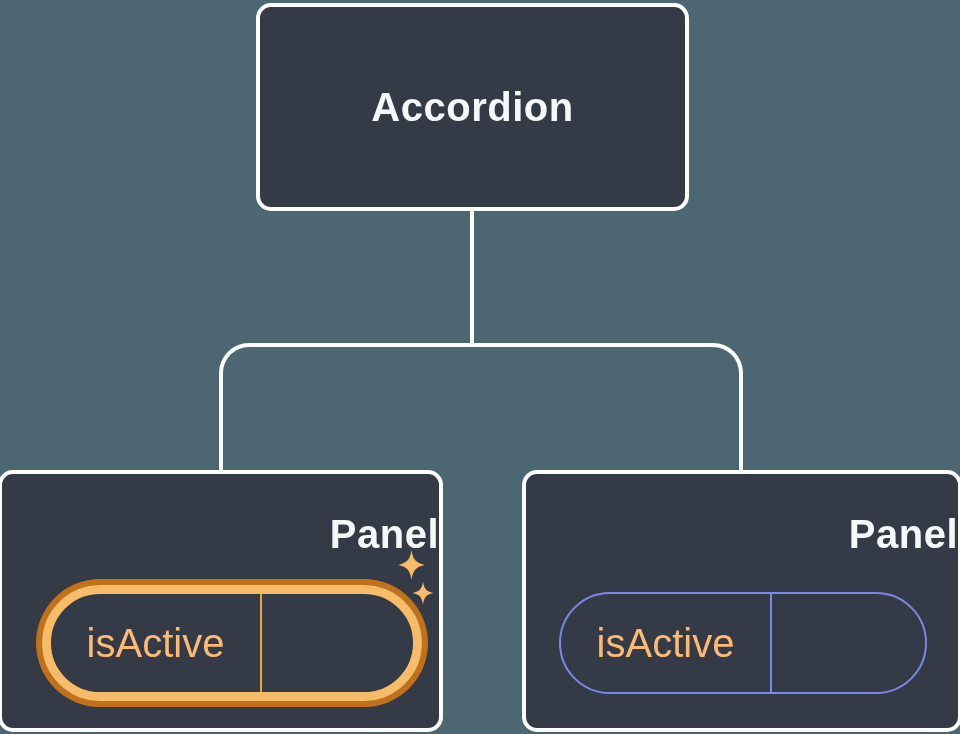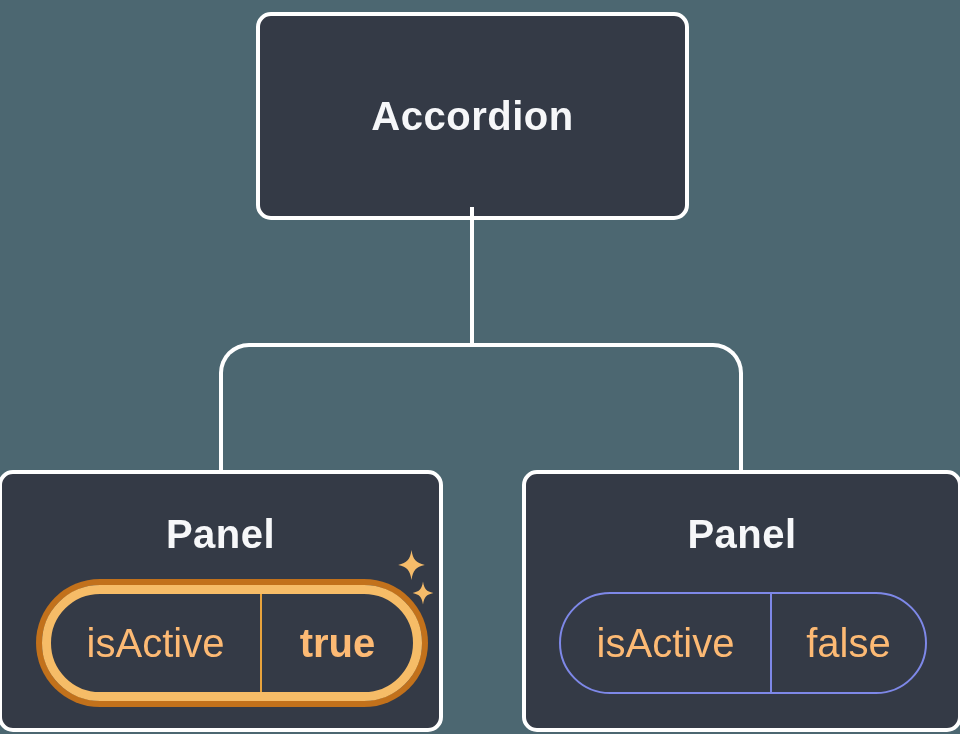--- a/index.html
+++ b/index.html
@@ -20,31 +20,31 @@
     border-radius: 15px;
   }
   .node-title {
     color: #F6F7F9;
     font-size: 40px;
     font-weight: 600;
     letter-spacing: 0.5px;
   }
 
   #accordion-node {
-    left: 256px; top: 12px; width: 433px; height: 208px;
+    left: 256px; top: 3px; width: 433px; height: 208px;
     display: flex; align-items: center; justify-content: center;
   }
 
   #panel-node-active  { left: -2px;  top: 470px; width: 445px; height: 262px; }
   #panel-node-inactive{ left: 522px; top: 470px; width: 440px; height: 262px; }
 
   .panel-title {
     position: absolute; left: 0; right: 0; top: 38px;
     height: 44px; line-height: 44px;
-    text-align: center;
+    text-align: right;
   }
 
   
   .connector-stub {
     position: absolute;
     left: 470px; top: 207px; width: 4px; height: 140px;
     background: #FFFFFF;
   }
   .connector-bracket {
     position: absolute;
@@ -107,38 +107,36 @@
 
   <div class="connector-stub"></div>
   <div class="connector-bracket"></div>
 
   <div class="node" id="panel-node-active">
     <div class="panel-title node-title">Panel</div>
 
     <div class="state-pill" id="pill-active">
       <div class="cell key">isActive</div>
       <div class="divider"></div>
-      <div class="cell value">true</div>
     </div>
 
     <div class="sparkle" id="sparkle-big">
       <svg viewBox="0 0 100 100" aria-hidden="true">
         <path d="M50 2 C55 34 64 43 93 50 C64 57 55 66 50 98 C45 66 36 57 7 50 C36 43 45 34 50 2 Z"></path>
       </svg>
     </div>
     <div class="sparkle" id="sparkle-small">
       <svg viewBox="0 0 100 100" aria-hidden="true">
         <path d="M50 2 C55 34 64 43 93 50 C64 57 55 66 50 98 C45 66 36 57 7 50 C36 43 45 34 50 2 Z"></path>
       </svg>
     </div>
   </div>
 
   <div class="node" id="panel-node-inactive">
     <div class="panel-title node-title">Panel</div>
 
     <div class="state-pill" id="pill-inactive">
       <div class="cell key">isActive</div>
       <div class="divider"></div>
-      <div class="cell value">false</div>
     </div>
   </div>
 
 </div>
 
 </body></html>

